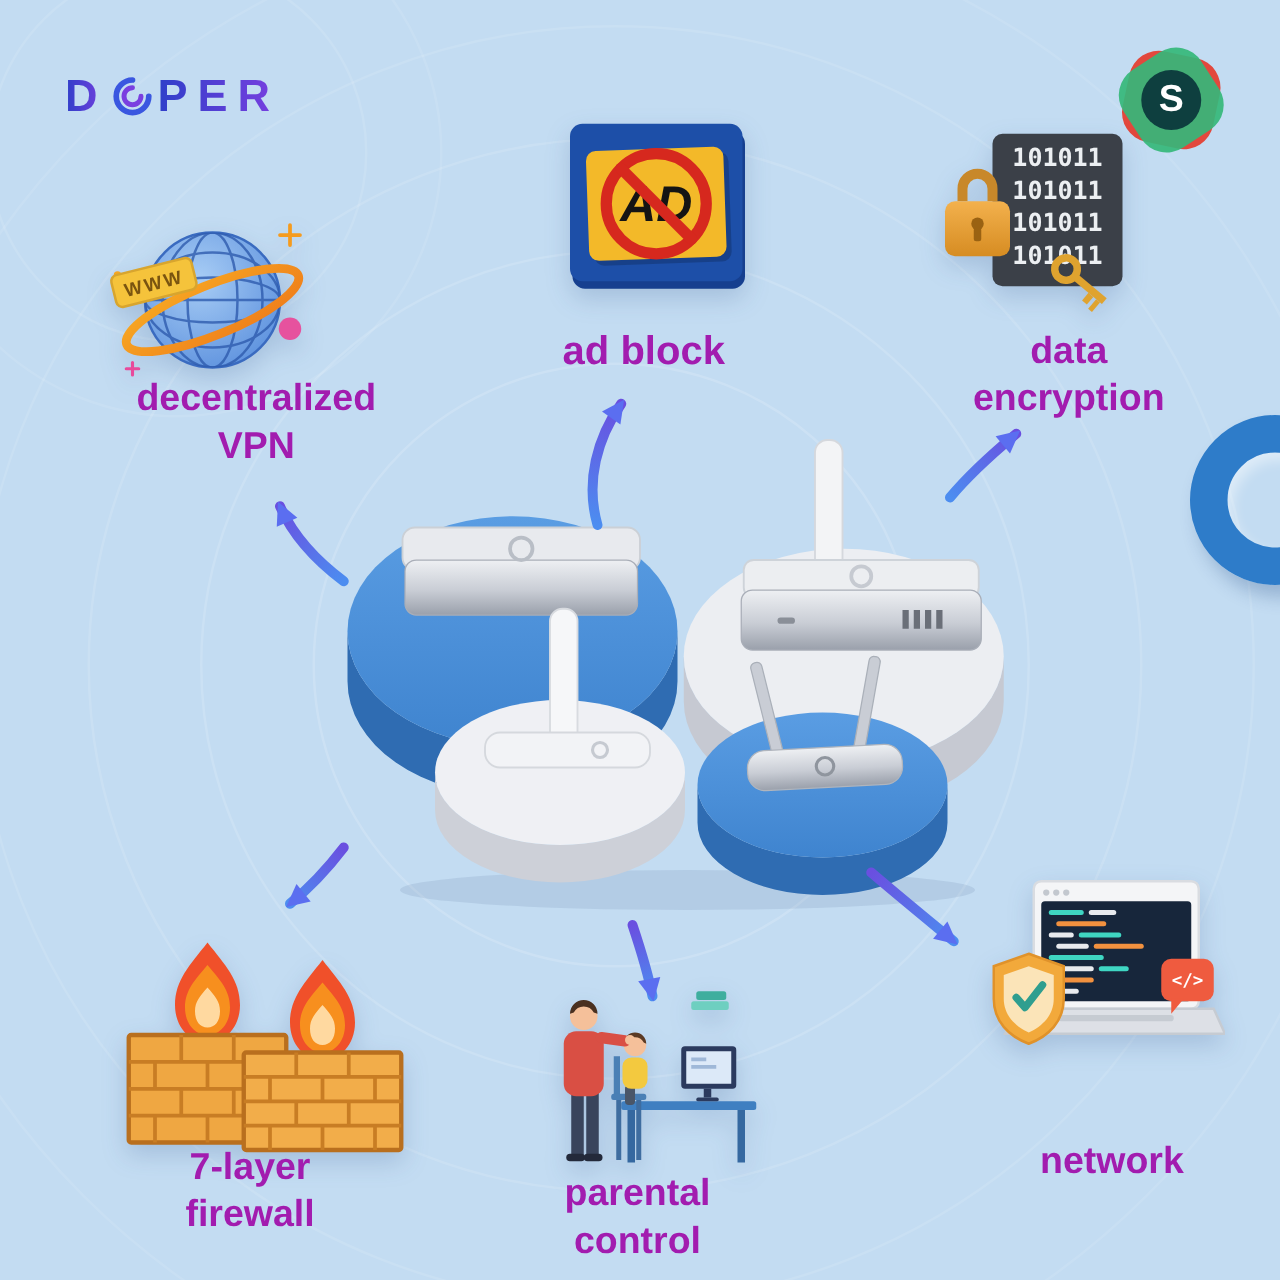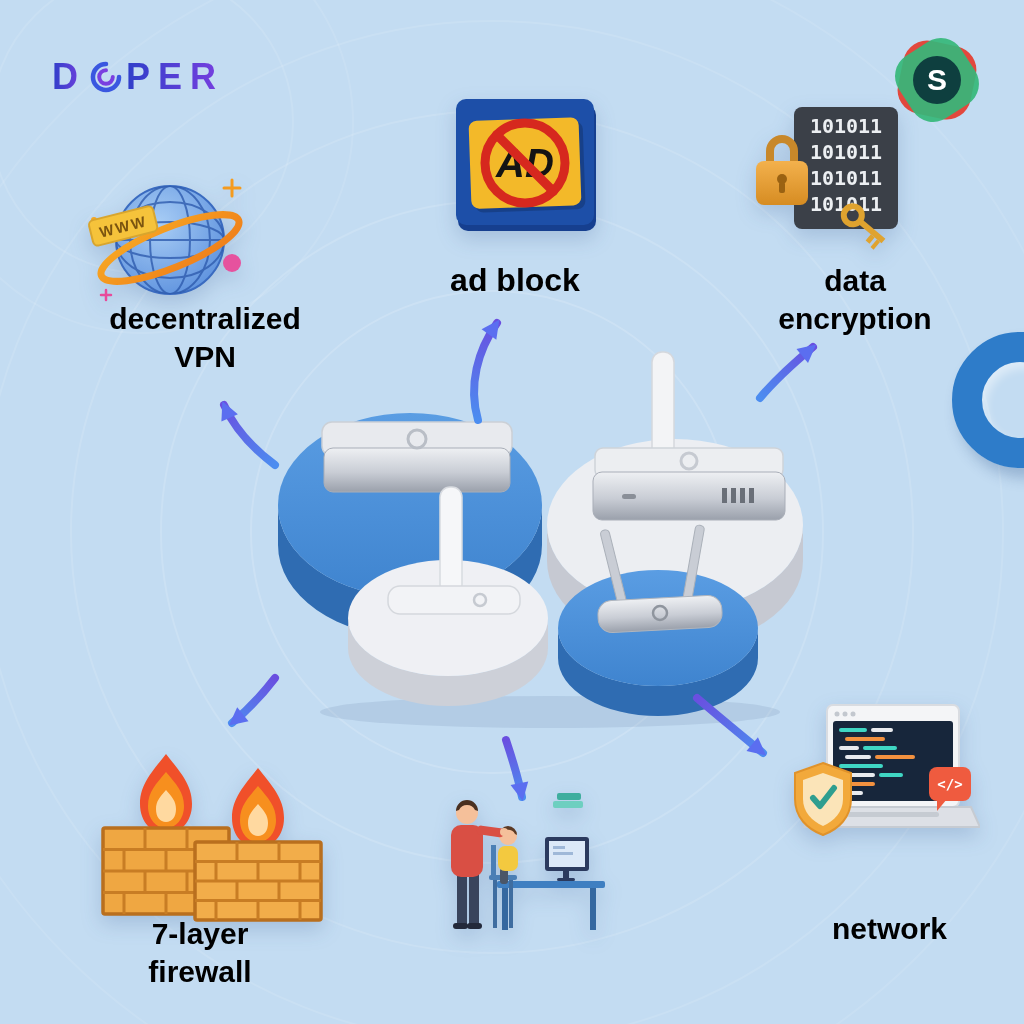--- a/index.html
+++ b/index.html
@@ -19,21 +19,21 @@
   }
 
   
   .badge { position:absolute; left:895px; top:38px; width:84px; height:84px; }
   .badge .petal1 { position:absolute; inset:5px; background:#e2483d; border-radius:24px; transform:rotate(12deg); }
   .badge .petal2 { position:absolute; inset:5px; background:#35b77a; border-radius:24px; transform:rotate(-33deg); opacity:.92; }
   .badge .core { position:absolute; inset:18px; background:#0e3f3f; border-radius:50%;
     display:flex; align-items:center; justify-content:center; color:#fff; font-size:30px; font-weight:800; }
 
   
-  .feature-label { position:absolute; text-align:center; font-weight:700; font-size:30px; color:#000000; line-height:1.27; }
+  .feature-label { position:absolute; text-align:center; font-weight:700; font-size:30px; color:#a21caf; line-height:1.27; }
   .feature-label span { display:block; }
   #label-vpn        { left:55px;  top:300px; width:300px; }
   #label-adblock    { left:405px; top:260px; width:220px; font-size:32px; }
   #label-encryption { left:730px; top:262px; width:250px; }
   #label-firewall   { left:80px;  top:915px; width:240px; }
   #label-parental   { left:395px; top:936px; width:230px; }
   #label-network    { left:737px; top:910px; width:305px; }
 
   .icon-abs { position:absolute; filter:drop-shadow(0 8px 10px rgba(30,60,120,.18)); }
   #icon-globe      { left:82px;  top:162px; }
@@ -379,17 +379,21 @@
     <span>ad block</span>
   </div>
   <div id="label-encryption" class="feature-label">
     <span>data</span>
     <span>encryption</span>
   </div>
   <div id="label-firewall" class="feature-label">
     <span>7-layer</span>
     <span>firewall</span>
   </div>
+  <div id="label-parental" class="feature-label">
+    <span>parental</span>
+    <span>control</span>
+  </div>
   <div id="label-network" class="feature-label">
     <span>network</span>
   </div>
 
 </div>
 
 </body></html>

